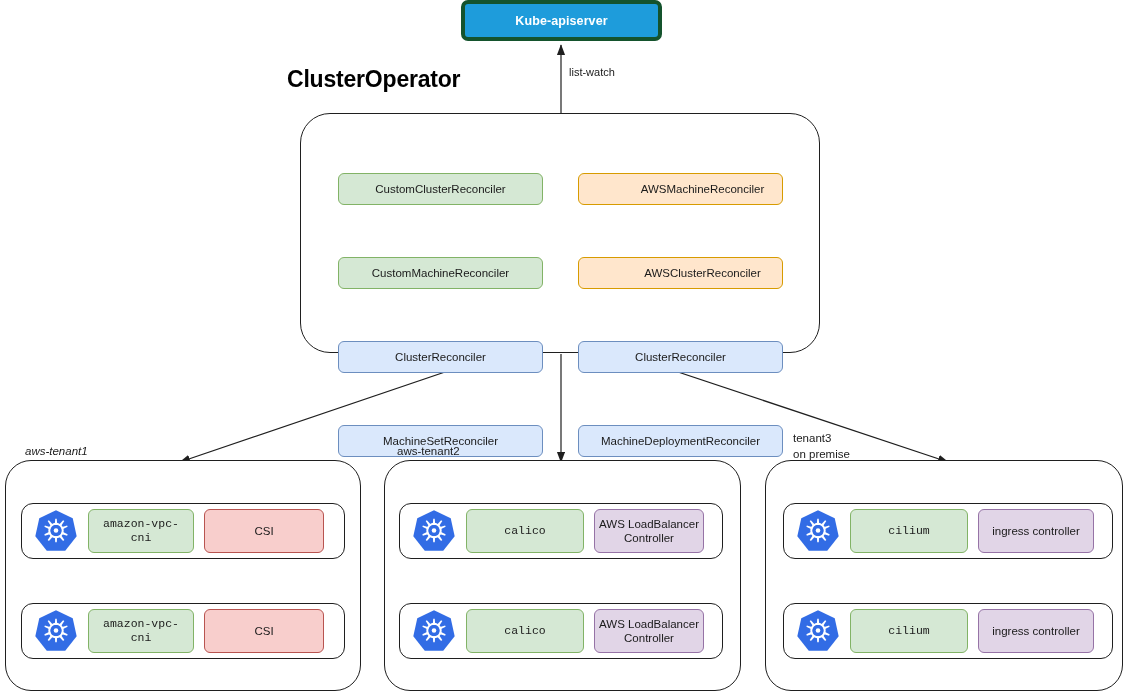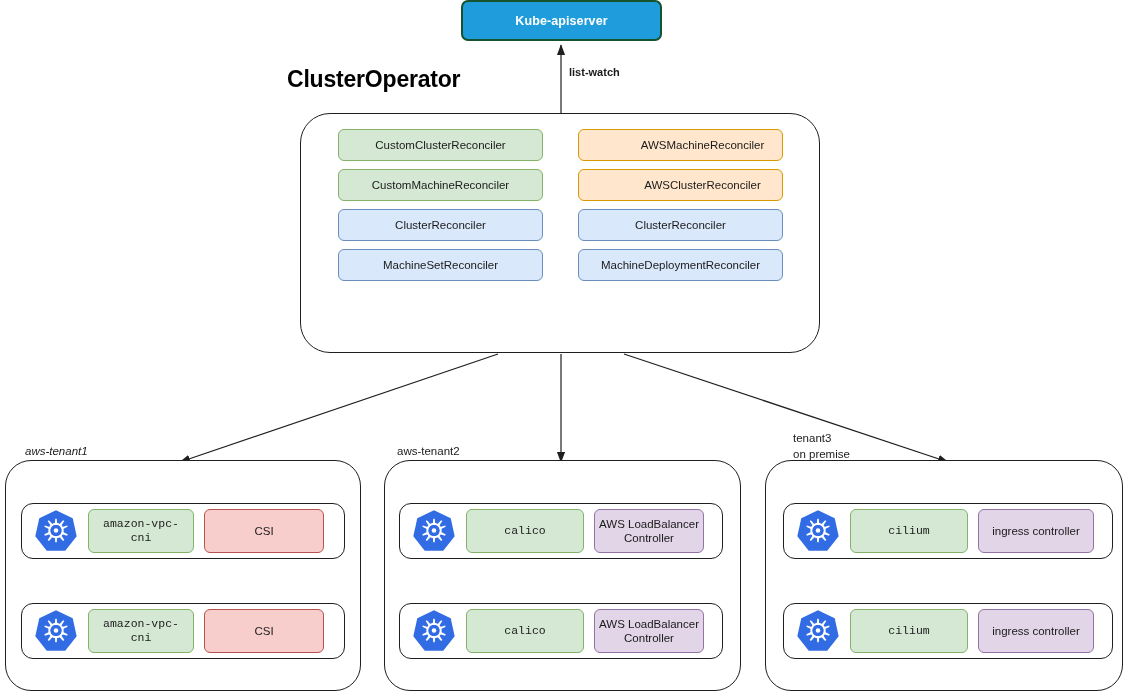--- a/index.html
+++ b/index.html
@@ -30,37 +30,36 @@
   }
 
   
   .apiserver {
     position: absolute;
     left: 461px;
     top: 0px;
     width: 201px;
     height: 41px;
     background: #1e9cdb;
-    border: 2px solid #14532d;
+    border: 4px solid #14532d;
     border-radius: 7px;
     display: flex;
     align-items: center;
     justify-content: center;
     color: #ffffff;
     font-size: 12.5px;
     font-weight: bold;
     letter-spacing: .1px;
   }
 
   .edge-label {
     position: absolute;
     font-size: 11px;
     color: #1a1a1a;
     white-space: nowrap;
-    font-weight: bold;
   }
 
   
   .operator-title {
     position: absolute;
     left: 287px;
     top: 66px;
     font-size: 23px;
     font-weight: bold;
     color: #000000;
@@ -89,20 +88,21 @@
   .recon {
     height: 32px;
     border-radius: 6px;
     display: flex;
     align-items: center;
     justify-content: center;
     font-size: 11.5px;
     color: #1a1a1a;
     text-align: center;
     padding: 0 4px;
+    margin-top: 44px;
   }
   .recon.green  { background: #d5e8d4; border: 1.2px solid #82b366; }
   .recon.orange { background: #ffe6cc; border: 1.2px solid #d79b00; padding-left: 48px; }
   .recon.blue   { background: #dae8fc; border: 1.2px solid #6c8ebf; }
 
   
   .tenant {
     position: absolute;
     border: 1.3px solid #1f1f1f;
     border-radius: 26px;

